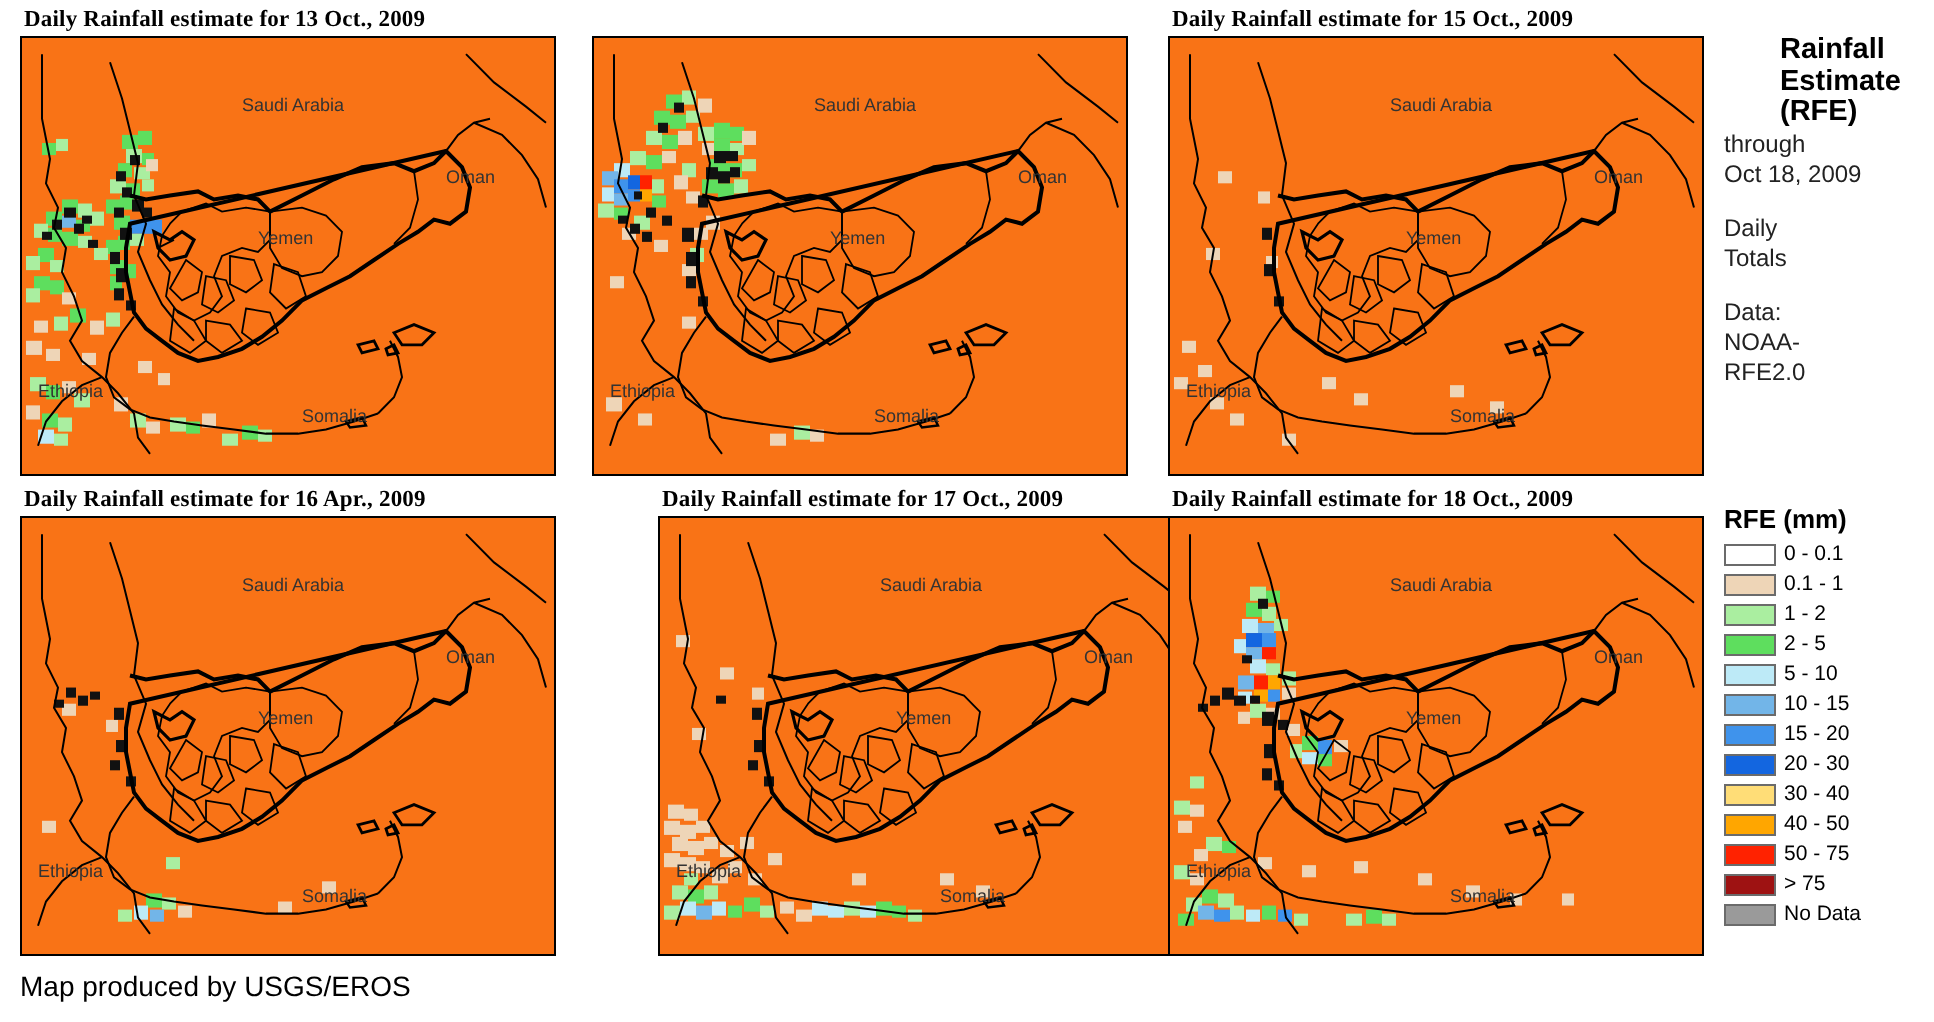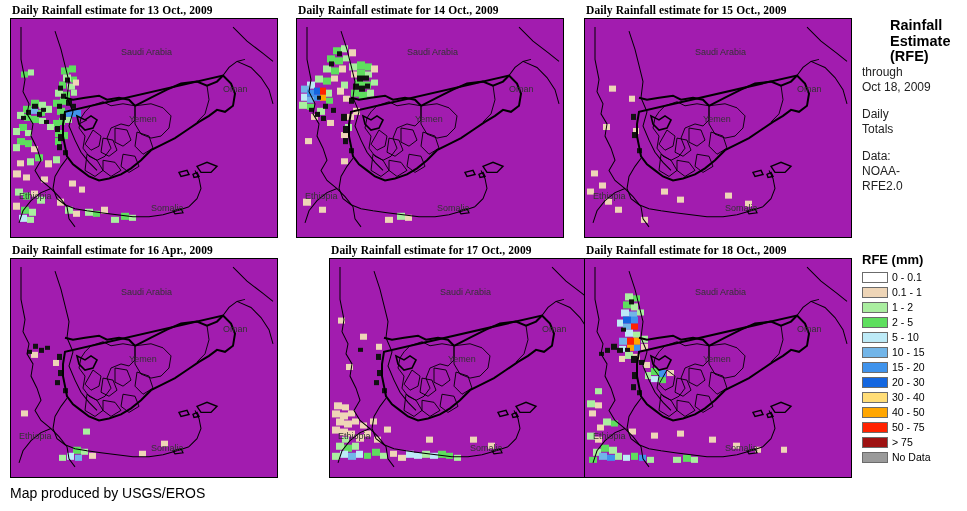--- a/index.html
+++ b/index.html
@@ -12,21 +12,21 @@
 
   
   .panel{position:absolute;}
   .panel-title{
     font-size:11.5px;font-weight:bold;color:#000;
     letter-spacing:0.1px;white-space:nowrap;
     height:16px;line-height:16px;padding-left:2px;font-family:Liberation Serif, serif;
   }
   .map-frame{
     position:absolute;left:0;right:0;
-    border:1px solid #000;background:#a21caf;
+    border:1px solid #000;background:#f97316;
     overflow:hidden;
   }
   .map-svg{display:block;width:100%;height:100%;}
 
   
   .titleblock{position:absolute;left:862px;top:18px;width:104px;}
   .tb-main{font-size:14.5px;font-weight:bold;color:#000;line-height:15.5px;margin-left:28px;}
   .tb-sub{font-size:12px;color:#222;line-height:15px;}
   .tb-gap{height:12px;}
 
@@ -184,21 +184,20 @@
           <text x="212" y="72">Oman</text>
           <text x="118" y="102">Yemen</text>
           <text x="8" y="178">Ethiopia</text>
           <text x="140" y="190">Somalia</text>
         </g>
       </svg>
     </div>
   </div>
 
   <div class="panel" style="left:296px;top:2px;width:268px;height:234px;">
-    <div class="panel-title">Daily Rainfall estimate for 14 Oct., 2009</div>
     <div class="map-frame" style="top:16px;height:218px;">
       <svg class="map-svg" viewBox="0 0 266 216" preserveAspectRatio="none">
         <g>
           <rect x="36" y="28" width="8" height="7" fill="#5ede5e"></rect>
             <rect x="44" y="26" width="7" height="7" fill="#aaeea0"></rect>
           <rect x="30" y="36" width="8" height="7" fill="#5ede5e"></rect>
             <rect x="38" y="38" width="8" height="7" fill="#5ede5e"></rect>
           <rect x="46" y="36" width="7" height="6" fill="#aaeea0"></rect>
             <rect x="52" y="30" width="7" height="7" fill="#eed5b7"></rect>
           <rect x="26" y="46" width="8" height="7" fill="#aaeea0"></rect>

